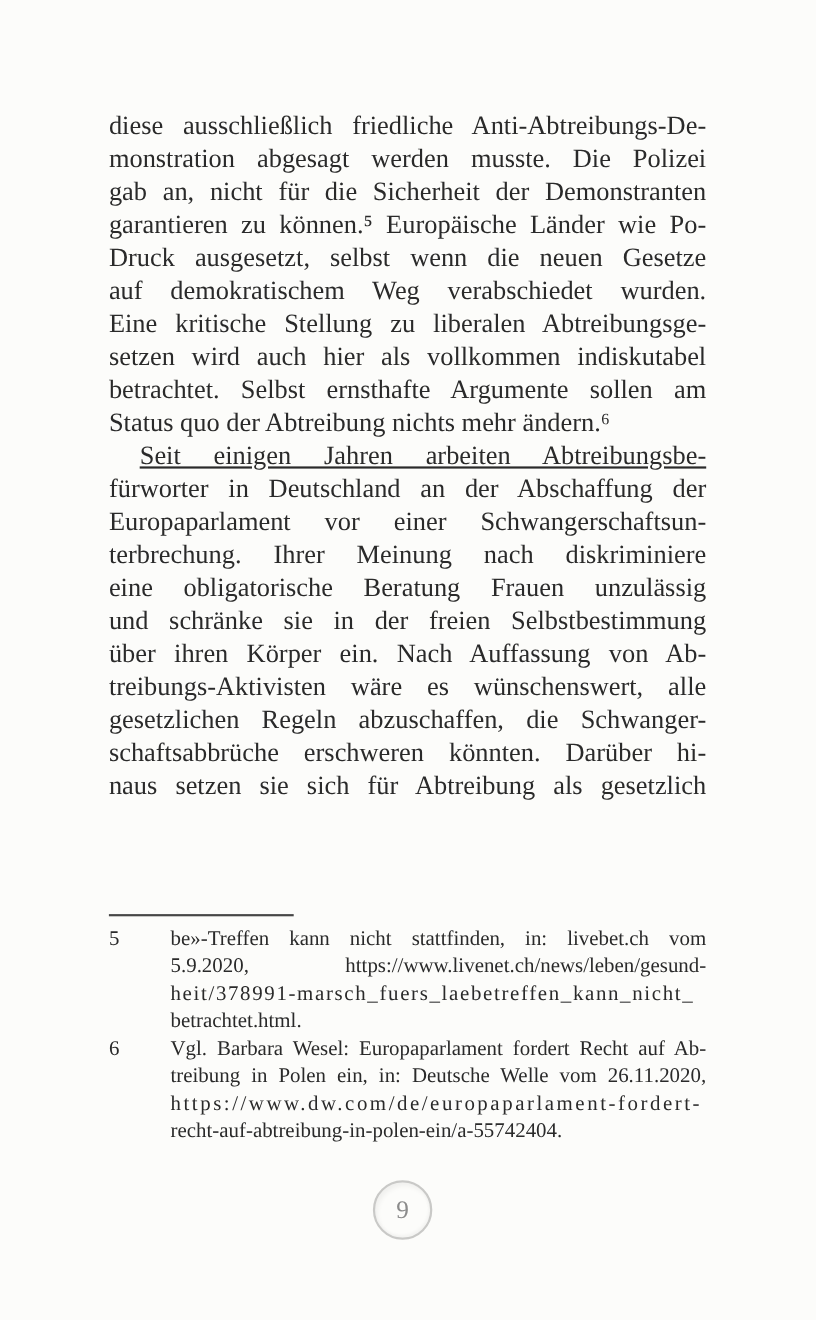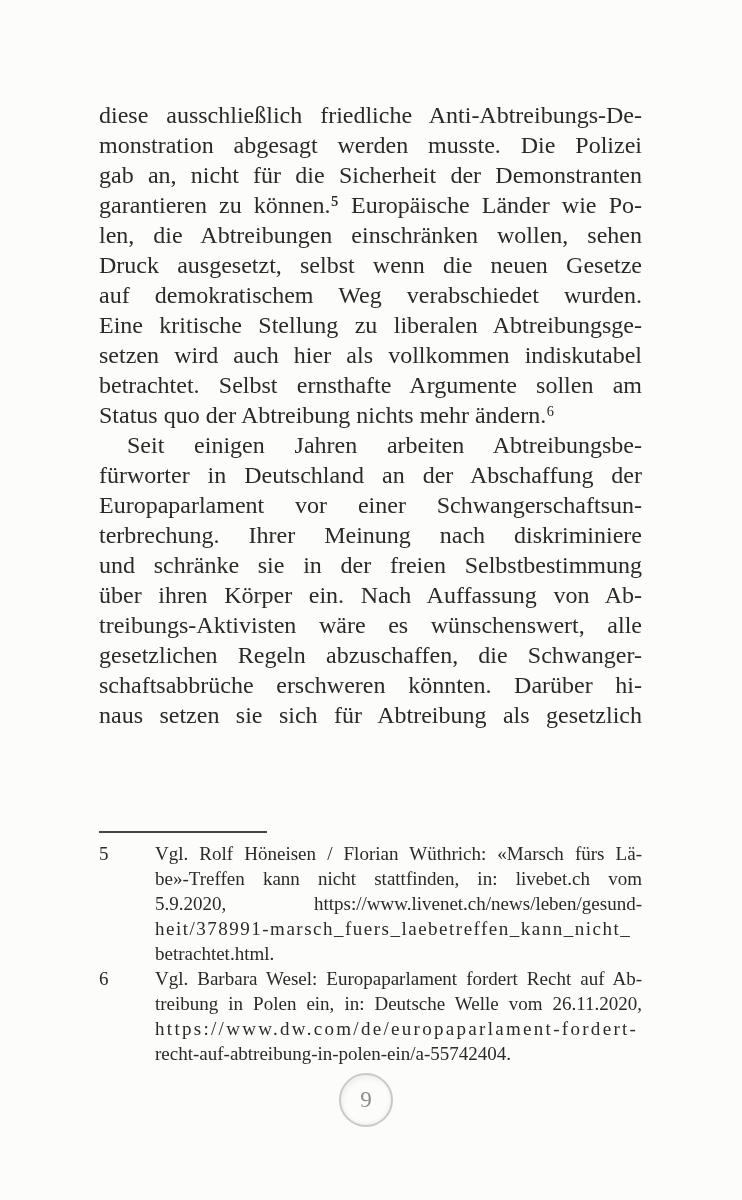--- a/index.html
+++ b/index.html
@@ -29,20 +29,21 @@
   .tline {
     height: 30px;
     overflow: visible;
   }
   .tline.just {
     text-align: justify;
     text-align-last: justify;
   }
   .para-indent .tline:first-child {
     text-indent: 28px;
+    text-decoration: underline;
   }
   .fn-rule {
     position: absolute;
     left: 99px;
     top: 831px;
     width: 168px;
     height: 2px;
     background: #464646;
   }
   .footnotes {
@@ -91,49 +92,48 @@
 <body>
 
 <div class="page">
 
   <main class="text-block">
     <section class="para">
         <div class="tline just">diese ausschließlich friedliche Anti-Abtreibungs-De-</div>
         <div class="tline just">monstration abgesagt werden musste. Die Polizei</div>
         <div class="tline just">gab an, nicht für die Sicherheit der Demonstranten</div>
         <div class="tline just">garantieren zu können.⁵ Europäische Länder wie Po-</div>
-        <div class="tline just">len, die Abtreibungen einschränken wollen, sehen</div>
         <div class="tline just">Druck ausgesetzt, selbst wenn die neuen Gesetze</div>
         <div class="tline just">auf demokratischem Weg verabschiedet wurden.</div>
         <div class="tline just">Eine kritische Stellung zu liberalen Abtreibungsge-</div>
         <div class="tline just">setzen wird auch hier als vollkommen indiskutabel</div>
         <div class="tline just">betrachtet. Selbst ernsthafte Argumente sollen am</div>
         <div class="tline">Status quo der Abtreibung nichts mehr ändern.⁶</div>
       </section>
     <section class="para para-indent">
         <div class="tline just">Seit einigen Jahren arbeiten Abtreibungsbe-</div>
         <div class="tline just">fürworter in Deutschland an der Abschaffung der</div>
         <div class="tline just">Europaparlament vor einer Schwangerschaftsun-</div>
         <div class="tline just">terbrechung. Ihrer Meinung nach diskriminiere</div>
+        <div class="tline just">eine obligatorische Beratung Frauen unzulässig</div>
         <div class="tline just">und schränke sie in der freien Selbstbestimmung</div>
         <div class="tline just">über ihren Körper ein. Nach Auffassung von Ab-</div>
         <div class="tline just">treibungs-Aktivisten wäre es wünschenswert, alle</div>
         <div class="tline just">gesetzlichen Regeln abzuschaffen, die Schwanger-</div>
         <div class="tline just">schaftsabbrüche erschweren könnten. Darüber hi-</div>
         <div class="tline just">naus setzen sie sich für Abtreibung als gesetzlich</div>
       </section>
   </main>
 
   <div class="fn-rule"></div>
 
   <section class="footnotes">
     <div class="footnote">
       <span class="fn-num">5</span>
       <div class="fn-text">
-          <div class="tline just">Vgl. Rolf Höneisen / Florian Wüthrich: «Marsch fürs Lä-</div>
           <div class="tline just">be»-Treffen kann nicht stattfinden, in: livebet.ch vom</div>
           <div class="tline just">5.9.2020, https://www.livenet.ch/news/leben/gesund-</div>
           <div class="tline just" style="letter-spacing: 1.5px;">heit/378991-marsch_fuers_laebetreffen_kann_nicht_</div>
           <div class="tline">betrachtet.html.</div>
         </div>
     </div>
     <div class="footnote">
       <span class="fn-num">6</span>
       <div class="fn-text">
           <div class="tline just">Vgl. Barbara Wesel: Europaparlament fordert Recht auf Ab-</div>

